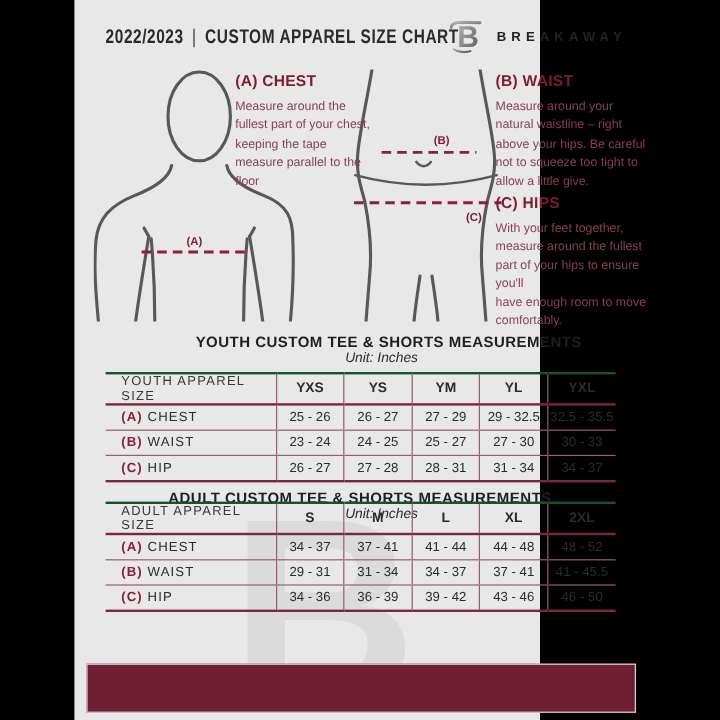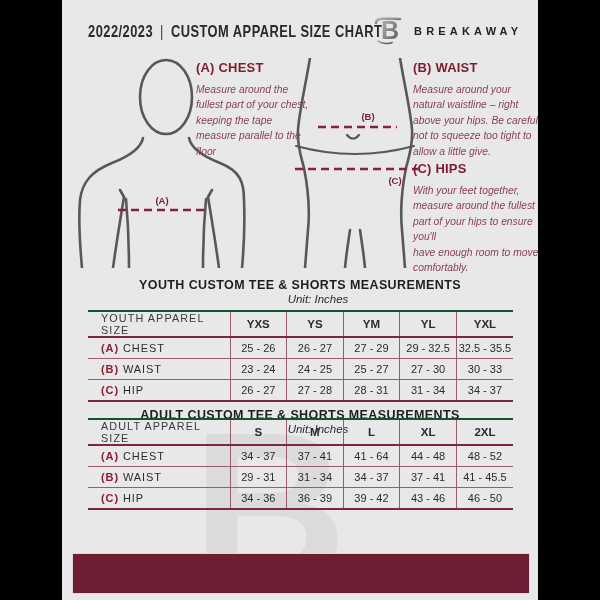--- a/index.html
+++ b/index.html
@@ -5,60 +5,60 @@
   html,body{margin:0;padding:0;}
   body{
     width:600px;height:600px;position:relative;overflow:hidden;
     background:#000;
     font-family:"Liberation Sans", sans-serif;
   }
   .bar{position:absolute;top:0;height:600px;background:#000;}
   .bar.left{left:0;width:62px;}
   .bar.right{left:538px;width:62px;}
   .document{
-    position:absolute;left:62px;top:0;width:476px;height:600px;
+    position:absolute;left:62px;top:0;width:388px;height:600px;
     background:#e8e8e9;
   }
   
   .masthead{
     position:absolute;left:26px;top:22px;white-space:nowrap;
     font-size:16.5px;font-weight:800;color:#2a2a2c;letter-spacing:.6px;
     transform:scaleX(.78);transform-origin:left center;
   }
   .masthead .div{margin:0 9px;font-weight:400;color:#3a3a3c;}
   .brand{
     position:absolute;left:352px;top:25px;font-size:11px;font-weight:bold;
     letter-spacing:4.2px;color:#232325;white-space:nowrap;
   }
   .logo{position:absolute;left:312px;top:14px;}
   
   .instr{position:absolute;}
   .instr h3{
     margin:0 0 7px 0;font-size:13px;font-weight:800;color:#7c1c2e;letter-spacing:.2px;
   }
   .instr p{
-    margin:0;font-size:10.3px;font-style:italic;color:#8b3e52;
+    margin:0;font-size:10.3px;color:#8b3e52;
     line-height:1.5;white-space:pre-line;
   }
   .instr-chest{left:134px;top:60px;width:118px;}
   .instr-waist{left:351px;top:60px;width:126px;}
   .instr-hips{left:351px;top:161px;width:126px;}
   .fig{position:absolute;}
   .fig-torso{left:16px;top:56px;}
   .fig-lower{left:226px;top:58px;}
   
   .sec-title{
     position:absolute;left:0;width:476px;text-align:center;
     font-size:12.5px;font-weight:800;letter-spacing:.4px;color:#1e1e20;
   }
   .sec-unit{
     position:absolute;left:0;width:476px;text-align:center;
     font-size:11.5px;font-style:italic;color:#2b2b2d;padding-left:18px;
   }
-  .youth-title{top:278px;} .youth-unit{top:293px;}
+  .youth-title{top:278px;padding-left:24px;} .youth-unit{top:293px;}
   .adult-title{top:408px;} .adult-unit{top:423px;}
   table.size-table{
     position:absolute;left:26px;width:425px;border-collapse:collapse;
     table-layout:fixed;z-index:2;
   }
   .youth-table{top:310px;} .adult-table{top:418px;}
   .size-table col.c0{width:142px;}
   .size-table th,.size-table td{padding:0;text-align:center;}
   .size-table th{
     height:22px;font-size:11.5px;font-weight:bold;color:#2b2b2d;
@@ -227,21 +227,21 @@
         <th>L</th>
         <th>XL</th>
         <th>2XL</th>
       </tr>
     </thead>
     <tbody>
       <tr>
         <td class="first"><span class="prefix">(A)</span><span>CHEST</span></td>
         <td>34 - 37</td>
         <td>37 - 41</td>
-        <td>41 - 64</td>
+        <td>41 - 44</td>
         <td>44 - 48</td>
         <td>48 - 52</td>
       </tr>
       <tr>
         <td class="first"><span class="prefix">(B)</span><span>WAIST</span></td>
         <td>29 - 31</td>
         <td>31 - 34</td>
         <td>34 - 37</td>
         <td>37 - 41</td>
         <td>41 - 45.5</td>

